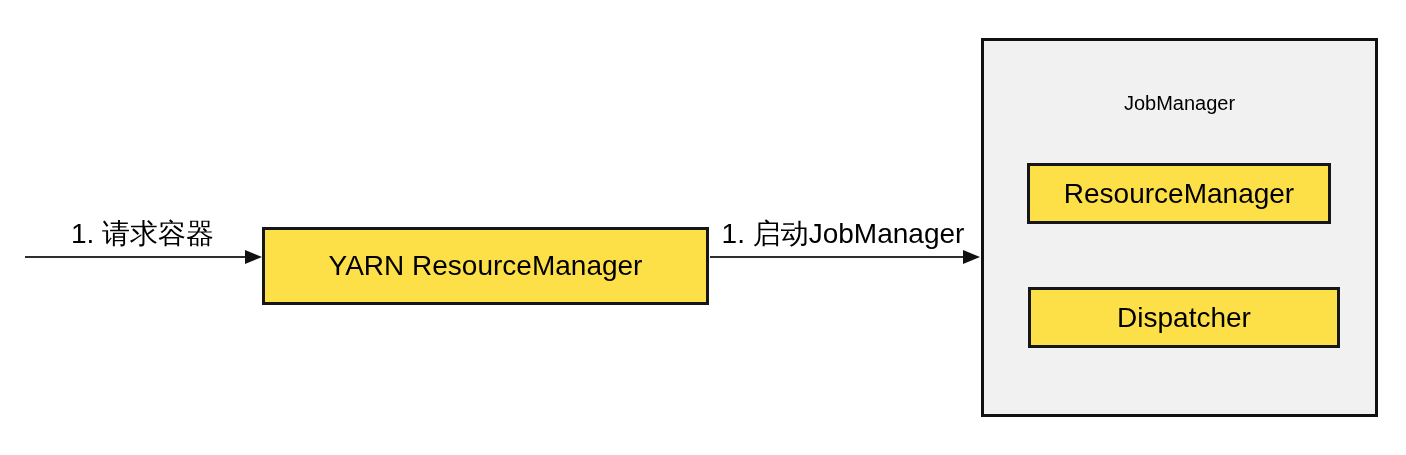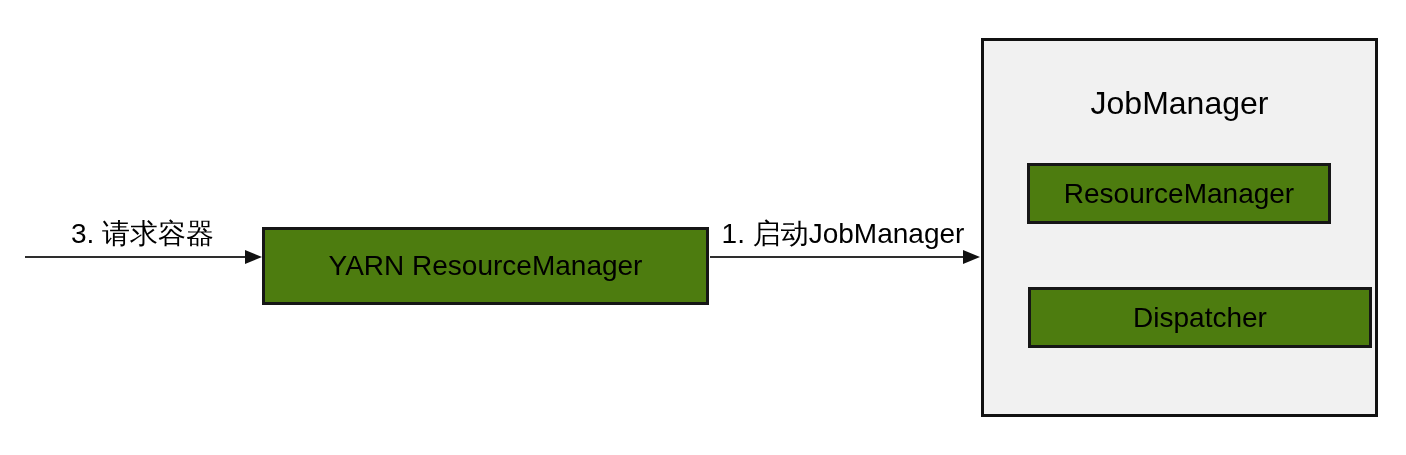--- a/index.html
+++ b/index.html
@@ -12,39 +12,39 @@
   .stage {
     position: relative;
     width: 1406px;
     height: 455px;
     background: #ffffff;
     overflow: hidden;
   }
   .node {
     position: absolute;
     box-sizing: border-box;
-    background: #4d7c0f;
+    background: #fde047;
     border: 3px solid #161616;
     display: flex;
     align-items: center;
     justify-content: center;
     font-size: 28px;
     line-height: 1;
     white-space: nowrap;
   }
   .container-node {
     position: absolute;
     box-sizing: border-box;
     background: #f1f1f1;
     border: 3px solid #111111;
   }
   .container-title {
     position: absolute;
     text-align: center;
-    font-size: 32px;
+    font-size: 20px;
     line-height: 34px;
   }
   .arrow-line {
     position: absolute;
     height: 2px;
     background: #2e2e2e;
   }
   .arrow-head {
     position: absolute;
     width: 0;
@@ -71,28 +71,28 @@
 
   
   .a2-line  { left: 710px; top: 256px; width: 254px; }
   .a2-head  { left: 963px; top: 250px; }
   .a2-label { left: 706px; top: 218px; width: 274px; }
 
   
   .jm-box    { left: 981px; top: 38px; width: 397px; height: 379px; }
   .jm-title  { left: 981px; top: 86px; width: 397px; }
   .jm-child-rm   { left: 1027px; top: 163px; width: 304px; height: 61px; }
-  .jm-child-disp { left: 1028px; top: 287px; width: 344px; height: 61px; }
+  .jm-child-disp { left: 1028px; top: 287px; width: 312px; height: 61px; }
 </style>
 </head>
 <body>
 
 <div class="stage">
 
-  <div class="arrow-label a1-label">3. 请求容器</div>
+  <div class="arrow-label a1-label">1. 请求容器</div>
   <div class="arrow-line a1-line"></div>
   <div class="arrow-head a1-head"></div>
 
   <div class="node yarn-box">
     <span>YARN ResourceManager</span>
   </div>
 
   <div class="arrow-label a2-label">1. 启动JobManager</div>
   <div class="arrow-line a2-line"></div>
   <div class="arrow-head a2-head"></div>

